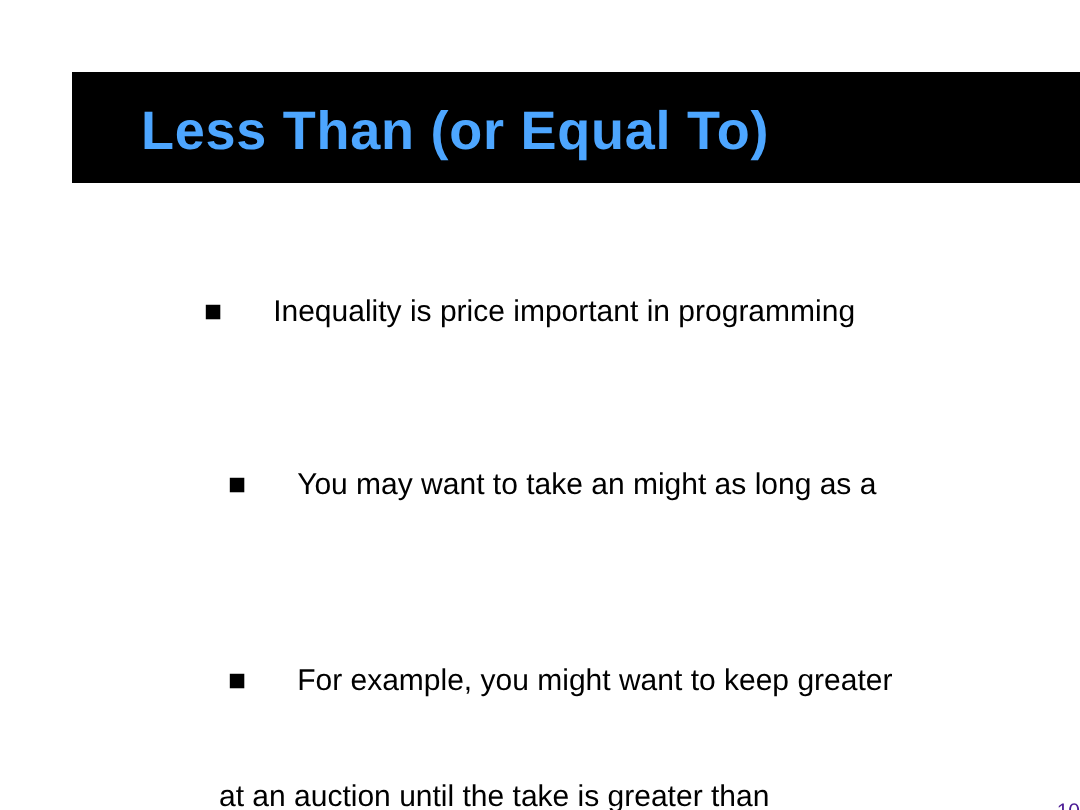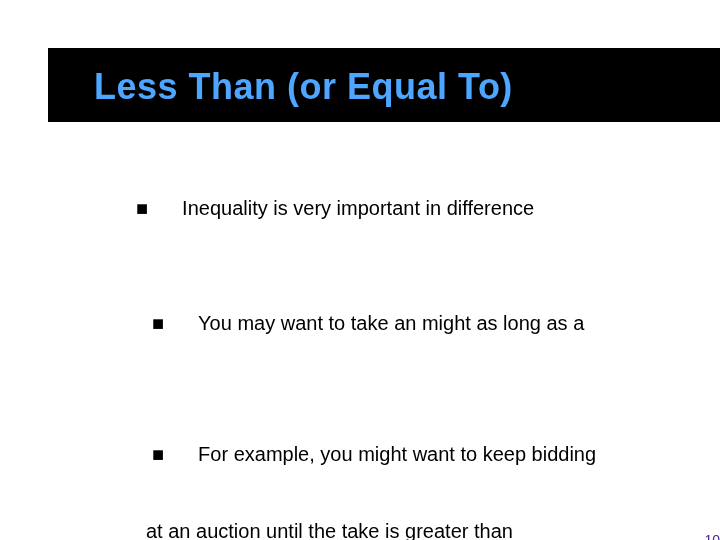--- a/index.html
+++ b/index.html
@@ -101,34 +101,34 @@
 <div class="slide">
   <div class="title-bar">
     <span class="title-text">Less Than (or Equal To)</span>
   </div>
 
   <div class="content-area">
     <div class="bullets">
 
       <div class="bullet-item">
         <span class="bullet-marker">■</span>
-        <span class="bullet-text">Inequality is very important in difference</span>
+        <span class="bullet-text">Inequality is price important in programming</span>
       </div>
 
       <div>
         <div class="bullet-item">
           <span class="bullet-marker">■</span>
           <span class="bullet-text">You may want to take an might as long as a</span>
         </div>
       </div>
 
       <div>
         <div class="bullet-item">
           <span class="bullet-marker">■</span>
-          <span class="bullet-text">For example, you might want to keep bidding</span>
+          <span class="bullet-text">For example, you might want to keep greater</span>
         </div>
         <div class="bullet-indent">at an auction until the take is greater than</div>
       </div>
 
     </div>
 
     <div class="code-box">
       <div>if( x &lt;= 4 )</div>
     </div>
   </div>

